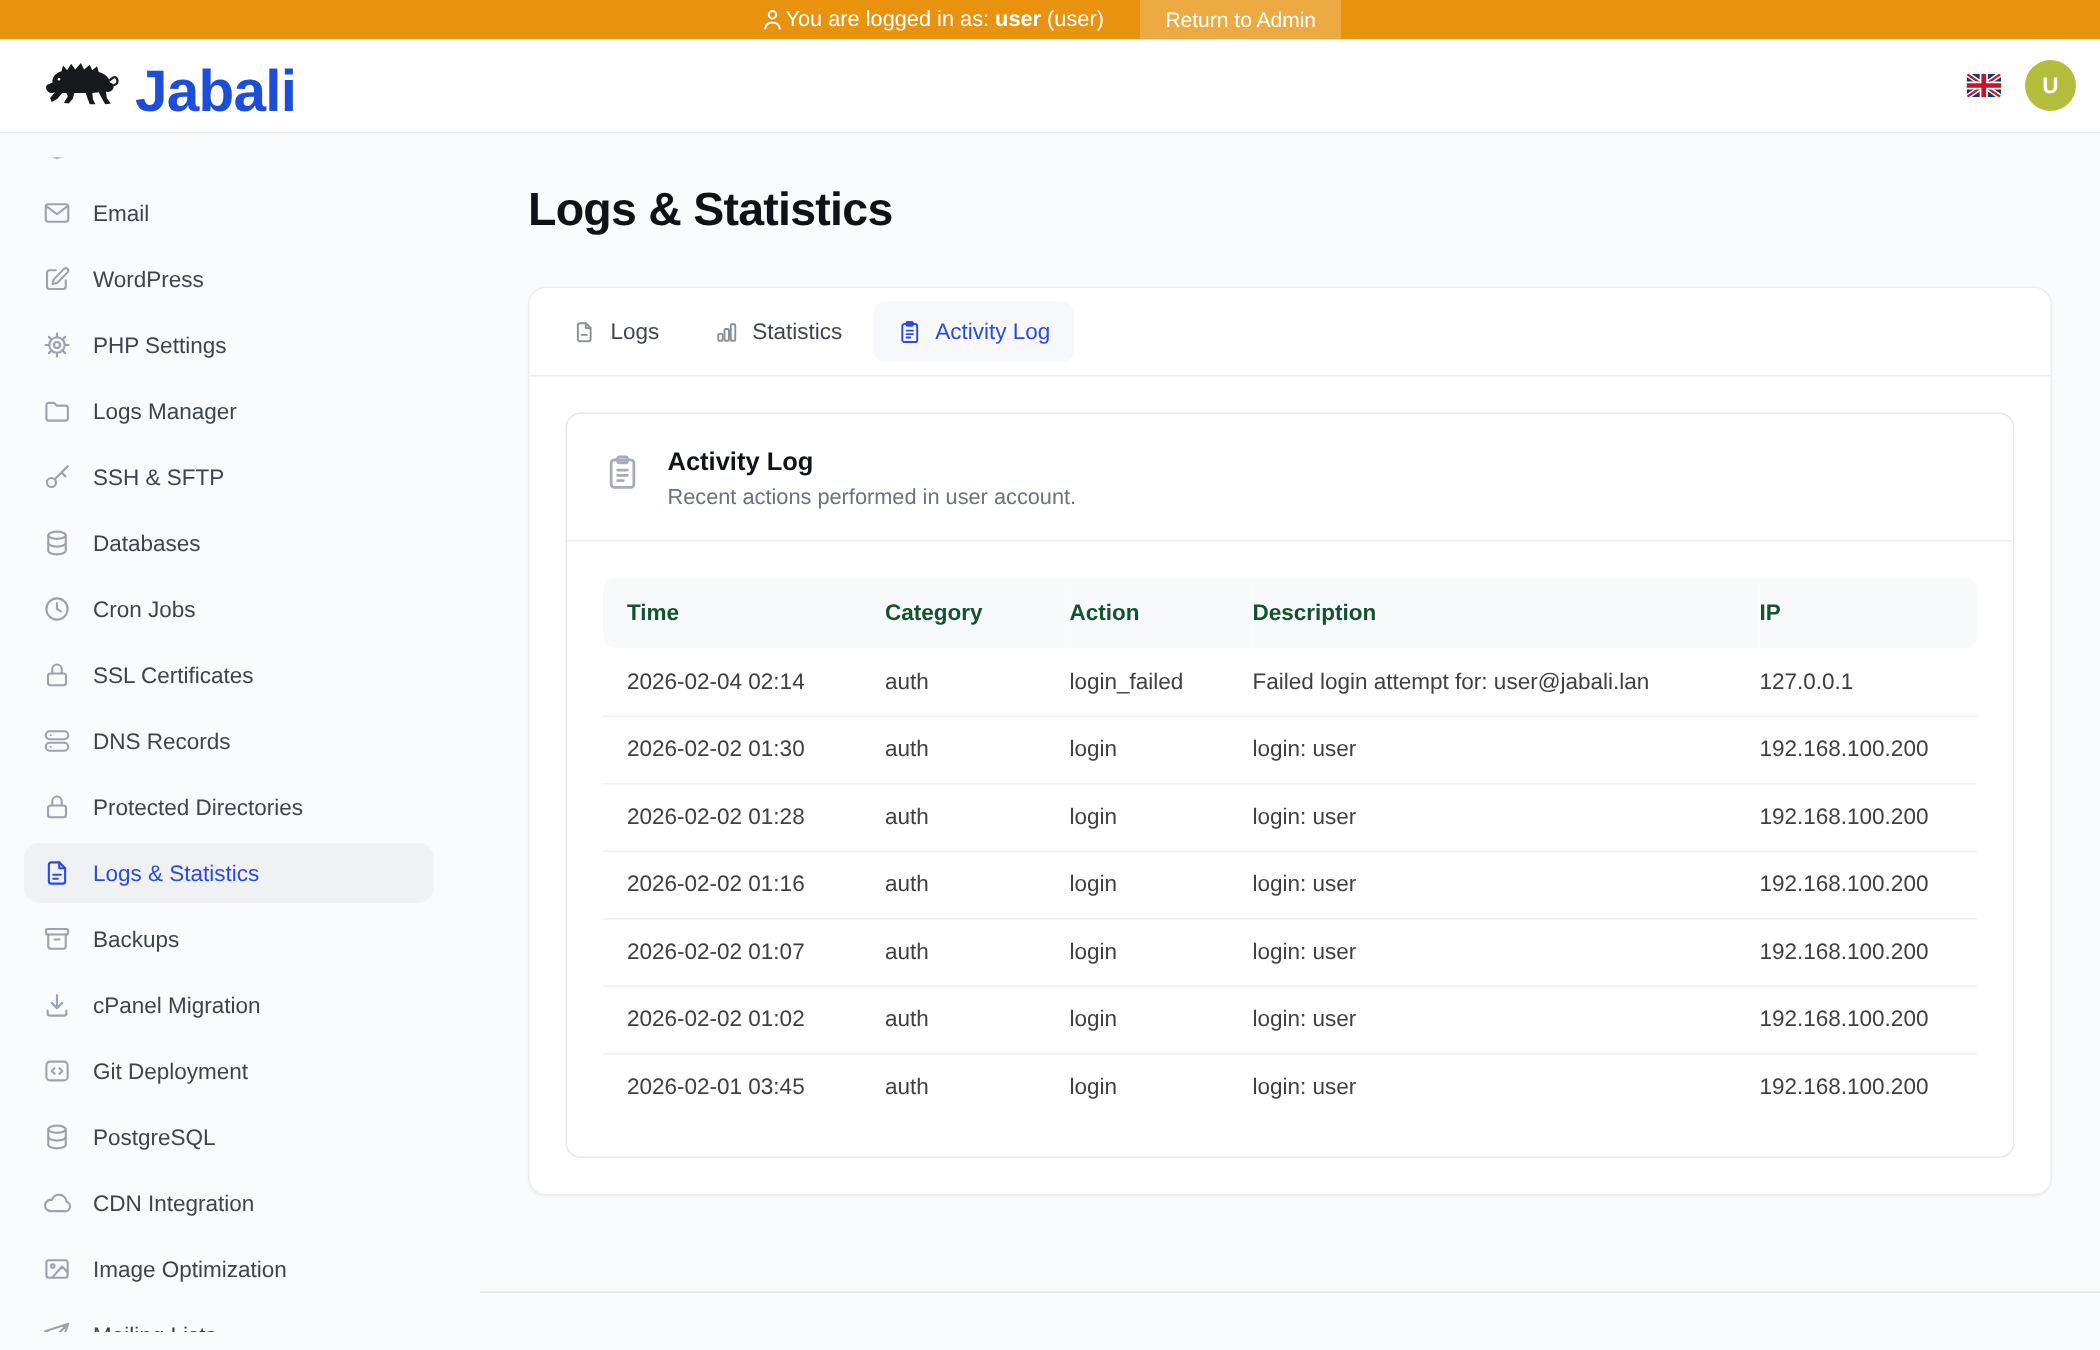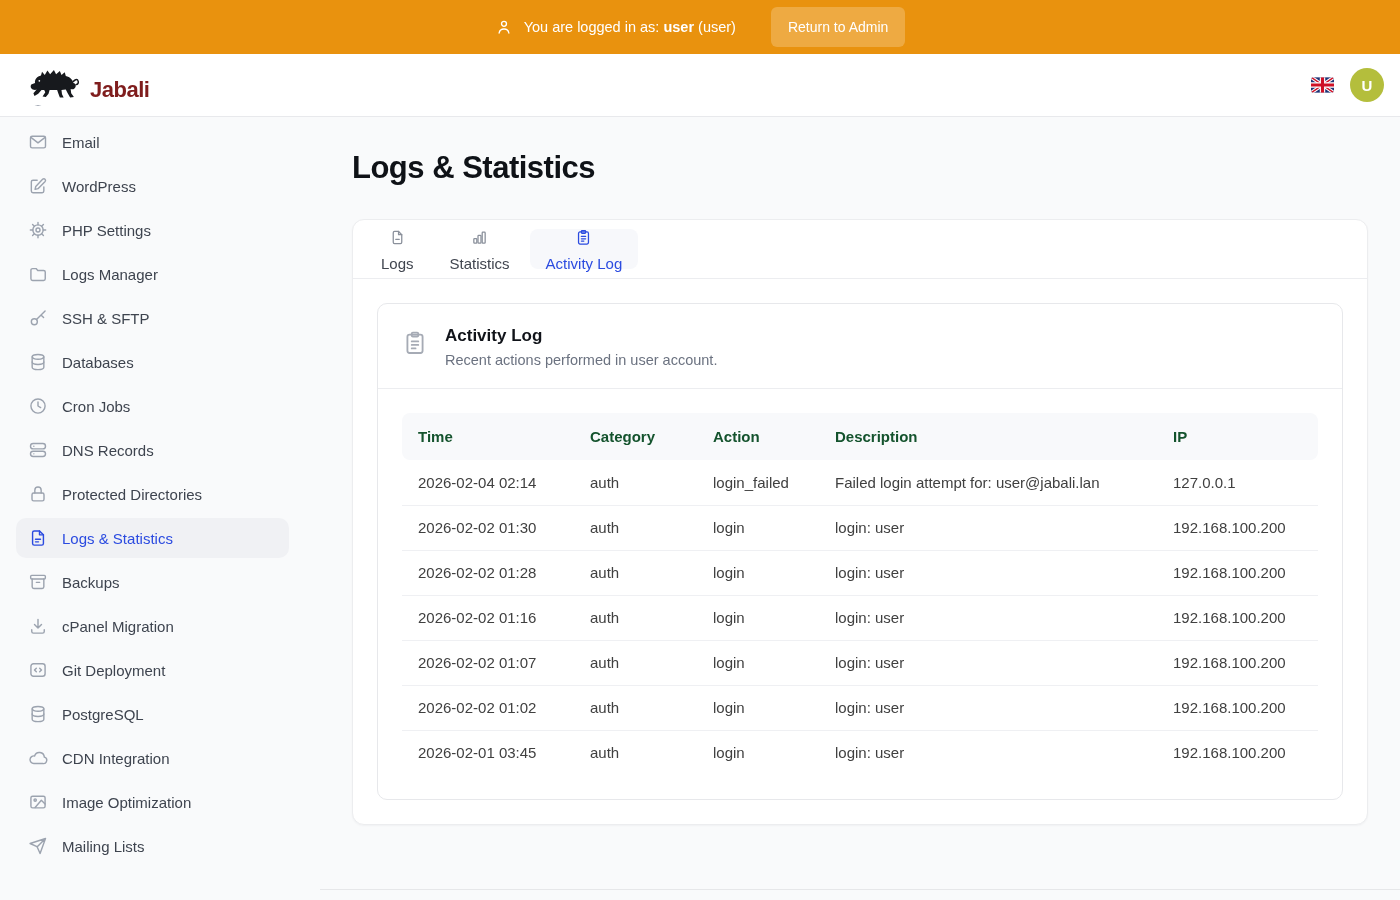--- a/index.html
+++ b/index.html
@@ -4,38 +4,38 @@
 <style>
   * { margin:0; padding:0; box-sizing:border-box; }
   html,body { width:1400px; height:900px; overflow:hidden; }
   body {
     font-family:"Liberation Sans","DejaVu Sans",sans-serif;
     background:#F9FAFB; color:#1B1E24;
     position:relative;
   }
   
   .topbar {
-    height:54px; background:var(--c-topbar,#E9920E);
+    height:26px; background:var(--c-topbar,#E9920E);
     display:flex; align-items:center; justify-content:center;
-    gap:11px; color:#fff; font-size:14.5px;
+    color:#fff; font-size:14.5px;
   }
   .topbar svg { display:block; }
   .topbar .msg b { font-weight:700; }
   .return-btn {
     margin-left:24px; background:rgba(255,255,255,0.22);
     border:none; color:#fff; font-size:14px; font-family:inherit;
     padding:12px 17px; border-radius:6px; cursor:pointer;
   }
   
   .appheader {
     height:63px; background:#fff; border-bottom:1px solid #E8E9EC;
     display:flex; align-items:center; padding:0 16px 0 28px;
   }
   .brand { display:flex; align-items:center; gap:8px; }
-  .brand-name { font-size:22px; font-weight:800; letter-spacing:-0.5px; color:#7f1d1d;margin-top:10px; }
+  .brand-name { font-size:39px; font-weight:800; letter-spacing:-0.5px; color:#1d4ed8;margin-top:10px; }
   .header-right { margin-left:auto; display:flex; align-items:center; gap:16px; }
   .avatar {
     width:34px; height:34px; border-radius:50%;
     background:var(--c-avatar,#B4BE3C); color:#fff;
     display:flex; align-items:center; justify-content:center;
     font-size:15px; font-weight:700;
   }
   .flag { border-radius:2px; display:block; cursor:pointer; }
   
   .sidebar {
@@ -59,21 +59,21 @@
     letter-spacing:-0.5px; color:#0F1217;
   }
   .card {
     margin-top:33px; background:#fff; border:1px solid #ECEDEF;
     border-radius:12px; box-shadow:0 1px 2px rgba(16,24,40,0.04);
   }
   .tabs { display:flex; gap:4px; padding:9px 12px; }
   .tab {
     display:flex; align-items:center; gap:9px; height:40px;
     padding:0 16px; border-radius:8px; font-size:15px; color:#40454F;
-    cursor:pointer; background:transparent;flex-direction:column;
+    cursor:pointer; background:transparent;
   }
   .tab .ic { width:17px; height:17px; color:#8A909B; }
   .tab .ic svg { width:17px; height:17px; display:block; }
   .tab.active { background:#F7F8FB; color:var(--c-accent,#2B4BE0); font-weight:500; }
   .tab.active .ic { color:var(--c-accent,#2B4BE0); }
   .hdiv { border-top:1px solid #ECEDF0; }
   .panel { padding:24px; }
   .inner-card { border:1px solid #E7E8EB; border-radius:10px; background:#fff; }
   .inner-head { display:flex; gap:17px; padding:22px 24px 20px 24px; align-items:flex-start; }
   .inner-head .ic { width:26px; height:26px; color:#A6ABB5; margin-top:4px; }
@@ -212,20 +212,29 @@
         <span>Databases</span>
       </div>
       <div class="side-item">
         <span class="ic">
           <svg viewBox="0 0 24 24" fill="none" stroke="currentColor" stroke-width="1.7" stroke-linecap="round" stroke-linejoin="round">
             <circle cx="12" cy="12" r="8.5"></circle>
             <path d="M12 7.2V12l3.2 1.9"></path>
           </svg>
         </span>
         <span>Cron Jobs</span>
+      </div>
+      <div class="side-item">
+        <span class="ic">
+          <svg viewBox="0 0 24 24" fill="none" stroke="currentColor" stroke-width="1.7" stroke-linecap="round" stroke-linejoin="round">
+            <rect x="4.8" y="10.8" width="14.4" height="9.4" rx="2"></rect>
+            <path d="M8.2 10.8V7.4a3.8 3.8 0 0 1 7.6 0v3.4"></path>
+          </svg>
+        </span>
+        <span>SSL Certificates</span>
       </div>
       <div class="side-item">
         <span class="ic">
           <svg viewBox="0 0 24 24" fill="none" stroke="currentColor" stroke-width="1.7" stroke-linecap="round" stroke-linejoin="round">
             <rect x="3" y="4.2" width="18" height="6.4" rx="3.2"></rect>
             <rect x="3" y="13.4" width="18" height="6.4" rx="3.2"></rect>
             <path d="M7 7.4h.01M7 16.6h.01"></path>
           </svg>
         </span>
         <span>DNS Records</span>

